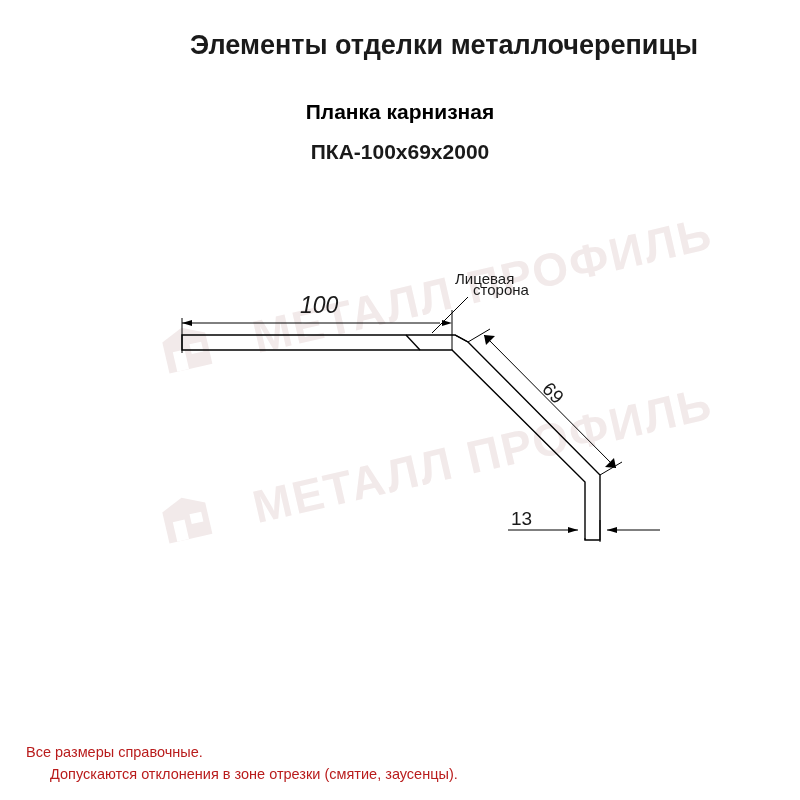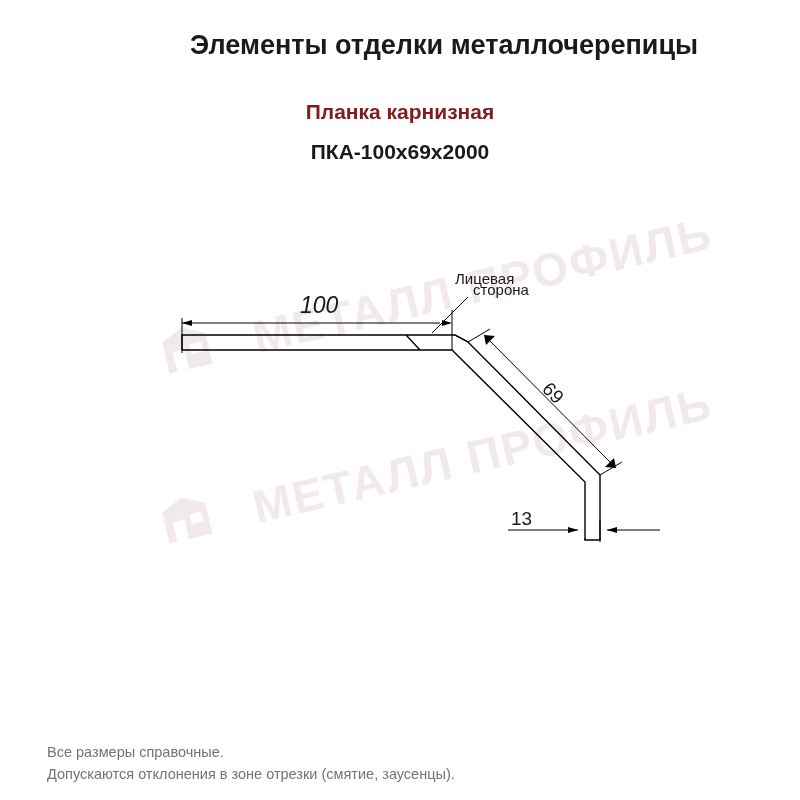--- a/index.html
+++ b/index.html
@@ -32,21 +32,21 @@
     color: #1a1a1a;
     padding-left: 44px;
   }
   .title-sub {
     position: absolute;
     left: 0; top: 100px;
     width: 800px;
     text-align: center;
     font-size: 21px;
     font-weight: bold;
-    color: #7f1d1d;
+    color: #000000;
   }
   .title-code {
     position: absolute;
     left: 0; top: 140px;
     width: 800px;
     text-align: center;
     font-size: 21px;
     font-weight: bold;
     color: #1a1a1a;
   }
@@ -58,27 +58,27 @@
   }
   .watermark {
     position: absolute;
     left: 0; top: 190px;
     width: 800px;
     height: 430px;
     pointer-events: none;
   }
   .footer {
     position: absolute;
-    left: 47px;
+    left: 26px;
     width: 740px;
     font-size: 14.5px;
-    color: #737373;
+    color: #b91c1c;
   }
   .footer-1 { top: 744px; }
-  .footer-2 { top: 766px; }
+  .footer-2 { top: 766px; margin-left: 24px; }
   .lbl {
     position: absolute;
     font-size: 15px;
     color: #1a1a1a;
     white-space: nowrap;
   }
 </style>
 </head>
 <body>
 

